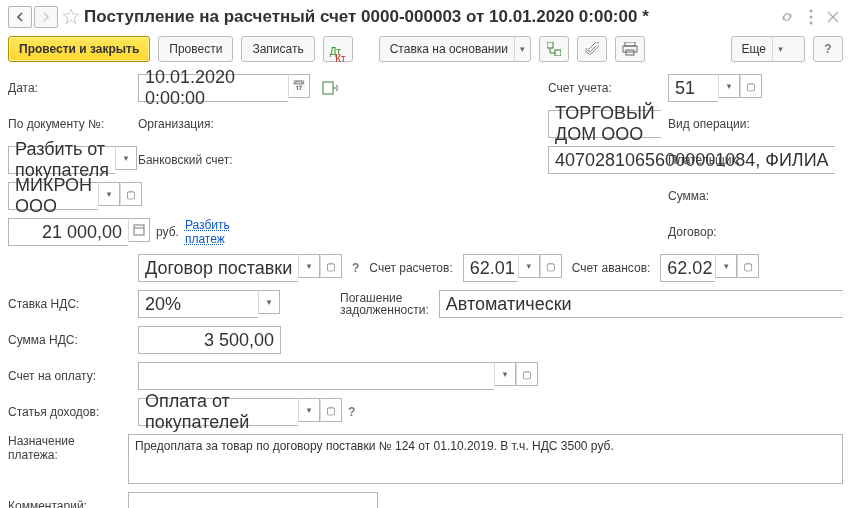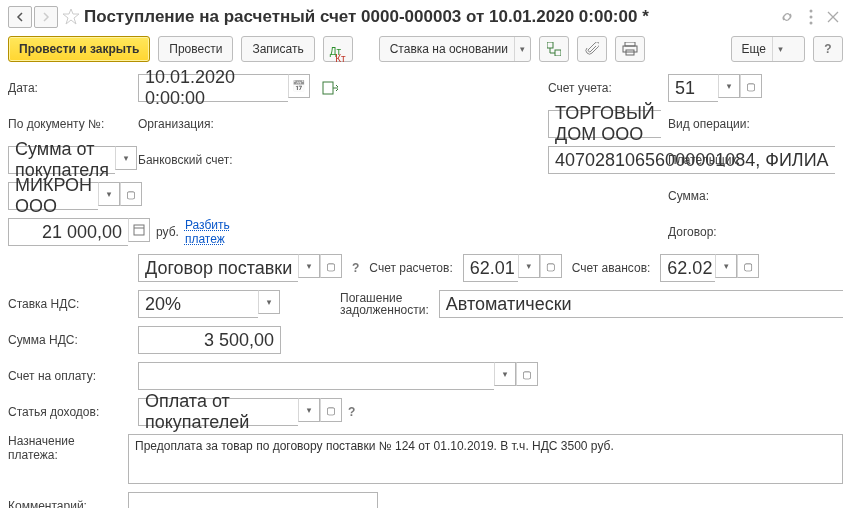--- a/index.html
+++ b/index.html
@@ -159,21 +159,21 @@
     <div class="cell">
       <div class="ctl-group" style="flex:1">
         <div class="input" style="flex:1">ТОРГОВЫЙ ДОМ ООО</div>
 
       </div>
     </div>
 
     <div class="lbl">Вид операции:</div>
     <div class="cell">
       <div class="ctl-group" style="flex:1">
-        <div class="input" style="flex:1">Сумма от покупателя</div>
+        <div class="input" style="flex:1">Разбить от покупателя</div>
         <div class="addon icon-chev"></div>
       </div>
     </div>
     <div class="lbl">Банковский счет:</div>
     <div class="cell">
       <div class="ctl-group" style="flex:1">
         <div class="input" style="flex:1; overflow:hidden; white-space:nowrap;">40702810656000001084, ФИЛИА</div>
 
       </div>
     </div>

